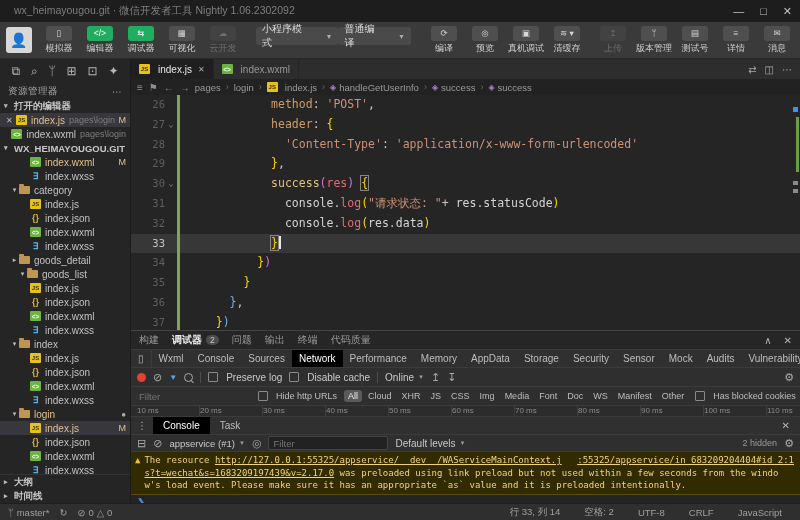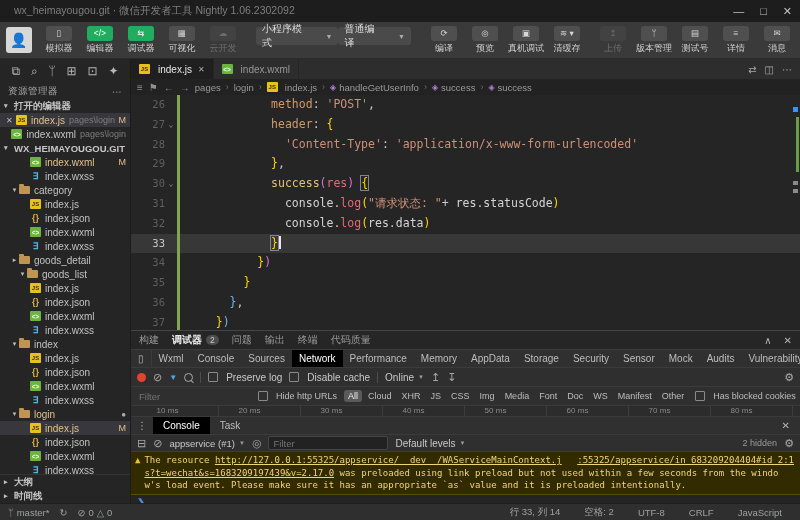--- a/index.html
+++ b/index.html
@@ -107,21 +107,21 @@
   .cb{width:8px;height:8px;border:1px solid #8a8a8a;border-radius:1px;display:inline-block;margin-right:4px;vertical-align:-1px;}
   .vsep{height:11px;border-left:1px solid #4d4d4d;}
   .ddl{display:flex;align-items:center;gap:4px;color:#c9c9c9;}
   .ddl .caret{font-size:6px;color:#999;}
   .flt-input{background:#222;border:1px solid #454545;color:#ccc;height:12px;width:110px;font-size:9.5px;padding:0 4px;border-radius:2px;font-family:"Liberation Sans",sans-serif;}
   .flt-plain{background:transparent;border:none;color:#ccc;height:12px;width:110px;font-size:9.5px;font-family:"Liberation Sans",sans-serif;outline:none;}
   .pill{padding:1px 4px;border-radius:3px;color:#bdbdbd;font-size:9px;cursor:default;}
   .pill.sel{background:#5a5a5a;color:#eee;}
   .lbl9{font-size:9px;color:#bdbdbd;}
   .ruler{height:10px;display:flex;background:#2c2c2c;border-bottom:1px solid #3b3b3b;overflow:hidden;flex:0 0 auto;padding-left:6px;}
-  .tick{flex:0 0 61px;border-right:1px solid #3d3d3d;color:#8a8a8a;font-size:8px;text-align:center;padding-right:20px;line-height:10px;}
+  .tick{flex:0 0 61px;border-right:1px solid #3d3d3d;color:#8a8a8a;font-size:8px;text-align:left;padding-right:1px;line-height:10px;}
   .drtabs{height:17px;display:flex;align-items:stretch;background:#303030;border-bottom:1px solid #3b3b3b;flex:0 0 auto;}
   .drtabs .kebab{display:flex;align-items:center;padding:0 6px;color:#b0b0b0;}
   .drtab{display:flex;align-items:center;padding:0 10px;color:#bdbdbd;cursor:default;}
   .drtab.active{background:#000;color:#fff;}
   .dr-x{margin-left:auto;display:flex;align-items:center;padding:0 10px;color:#b5b5b5;}
   .consolebar{height:16px;display:flex;align-items:center;gap:7px;padding:0 6px;background:#2f2f2f;border-bottom:1px solid #3b3b3b;flex:0 0 auto;}
   .ctx{display:flex;align-items:center;gap:4px;color:#c9c9c9;font-size:9.5px;}
   .hidden-lbl{margin-left:auto;color:#9a9a9a;font-size:9px;}
   .warnrow{background:#332b00;border-bottom:1px solid #5a4d00;color:#f2d478;font-family:"DejaVu Sans Mono",monospace;font-size:9px;line-height:12.5px;padding:2px 6px 2px 4px;display:flex;gap:4px;flex:0 0 auto;}
   .warnrow .tri{color:#f1c232;font-size:9px;flex:0 0 auto;}

